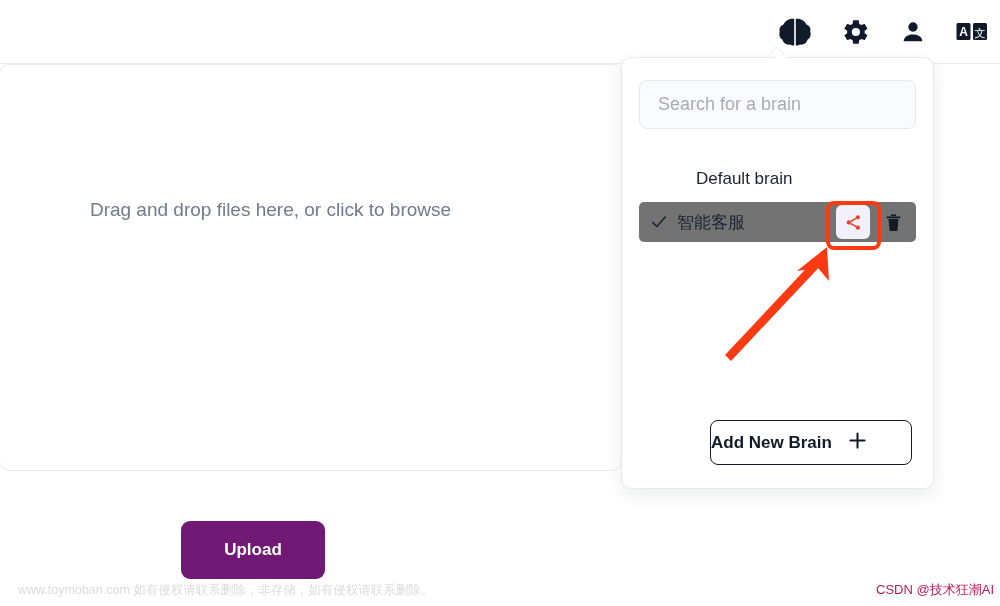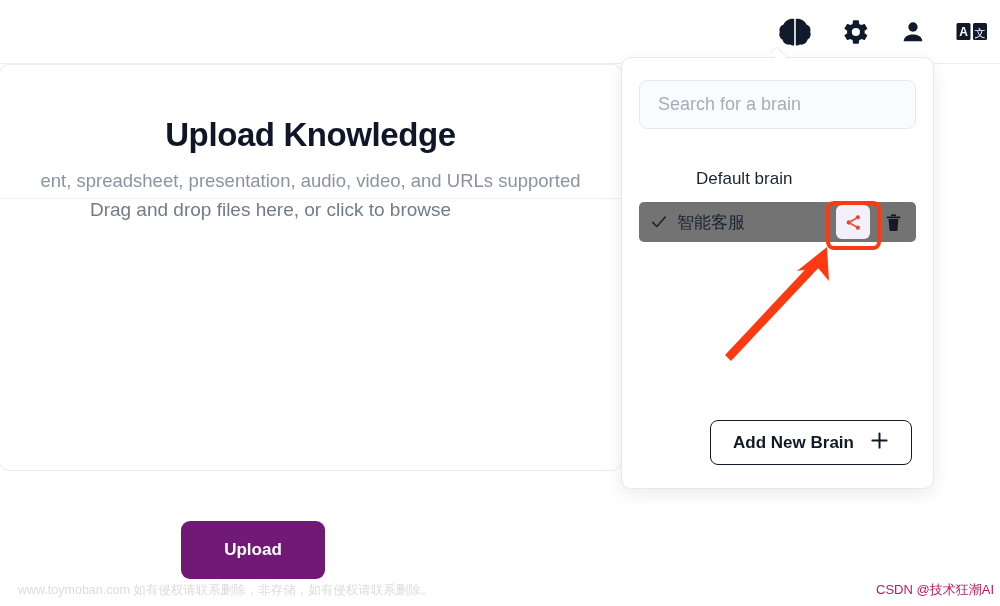--- a/index.html
+++ b/index.html
@@ -117,21 +117,21 @@
     border: 4px solid #fb3a12; border-radius: 8px;
     pointer-events: none;
   }
   
   .arrow-svg { position: absolute; left: 705px; top: 245px; width: 140px; height: 120px; pointer-events: none; }
 
   .add-brain-btn {
     position: absolute; left: 88px; top: 362px; width: 202px; height: 45px;
     background: #ffffff;
     border: 1.5px solid #111a28; border-radius: 8px;
-    display: flex; align-items: center; justify-content: center; gap: 16px;
+    display: flex; align-items: center; justify-content: flex-start; gap: 16px;
     font-family: "Liberation Sans", sans-serif;
     font-size: 17px; font-weight: bold; color: #111a28;
     cursor: pointer;
   }
 
   
   .footer-left {
     position: absolute; left: 18px; bottom: 7px;
     font-size: 12.5px; color: #dcdcdc; white-space: nowrap;
   }
@@ -174,24 +174,20 @@
           <rect x="17" y="1" width="14" height="17" rx="1.5" fill="#101a2b"></rect>
           <text x="7.5" y="14" font-family="Liberation Sans, sans-serif" font-size="12" font-weight="bold" fill="#ffffff" text-anchor="middle">A</text>
           <text x="24" y="14.5" font-family="DejaVu Sans, sans-serif" font-size="11" fill="#ffffff" text-anchor="middle">文</text>
         </svg>
       </div>
 
     </div>
   </div>
 
   <div class="card">
-    <div class="card-head">
-      <div class="page-title">Upload Knowledge</div>
-      <div class="page-subtitle">ent, spreadsheet, presentation, audio, video, and URLs supported</div>
-    </div>
     <div class="dropzone">
       <div class="dropzone-text">Drag and drop files here, or click to browse</div>
     </div>
   </div>
 
   <button class="upload-btn">Upload</button>
 
   <div class="panel">
     <div class="panel-caret"></div>
 

